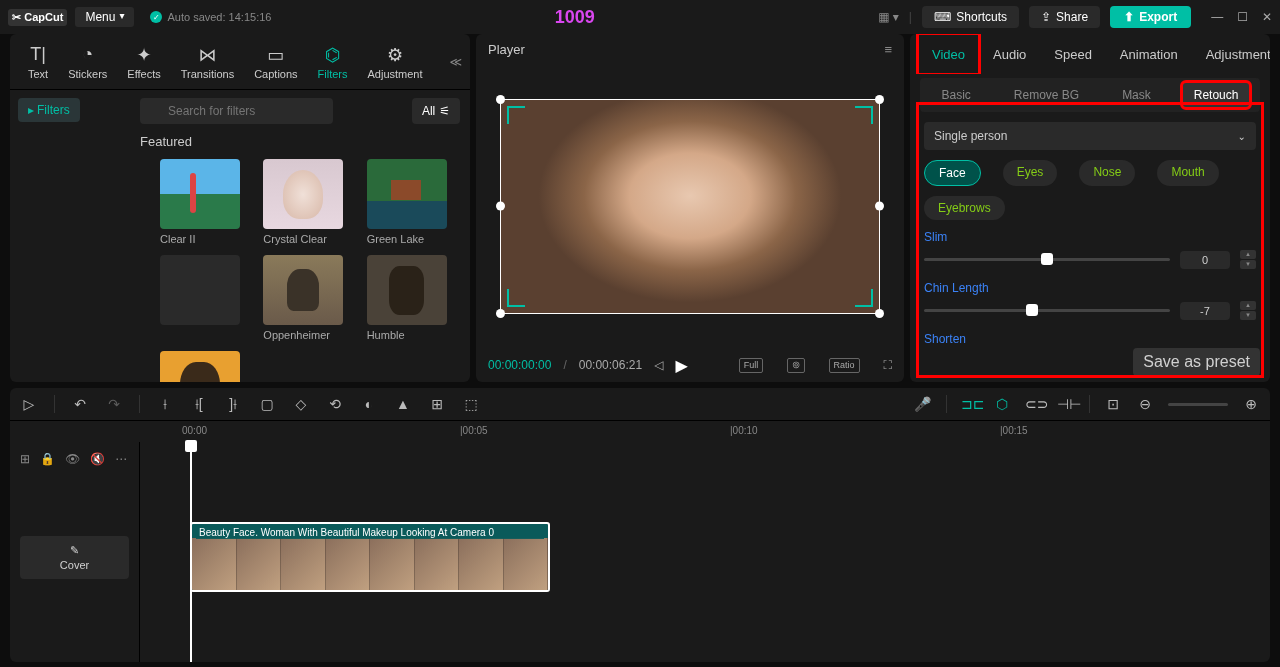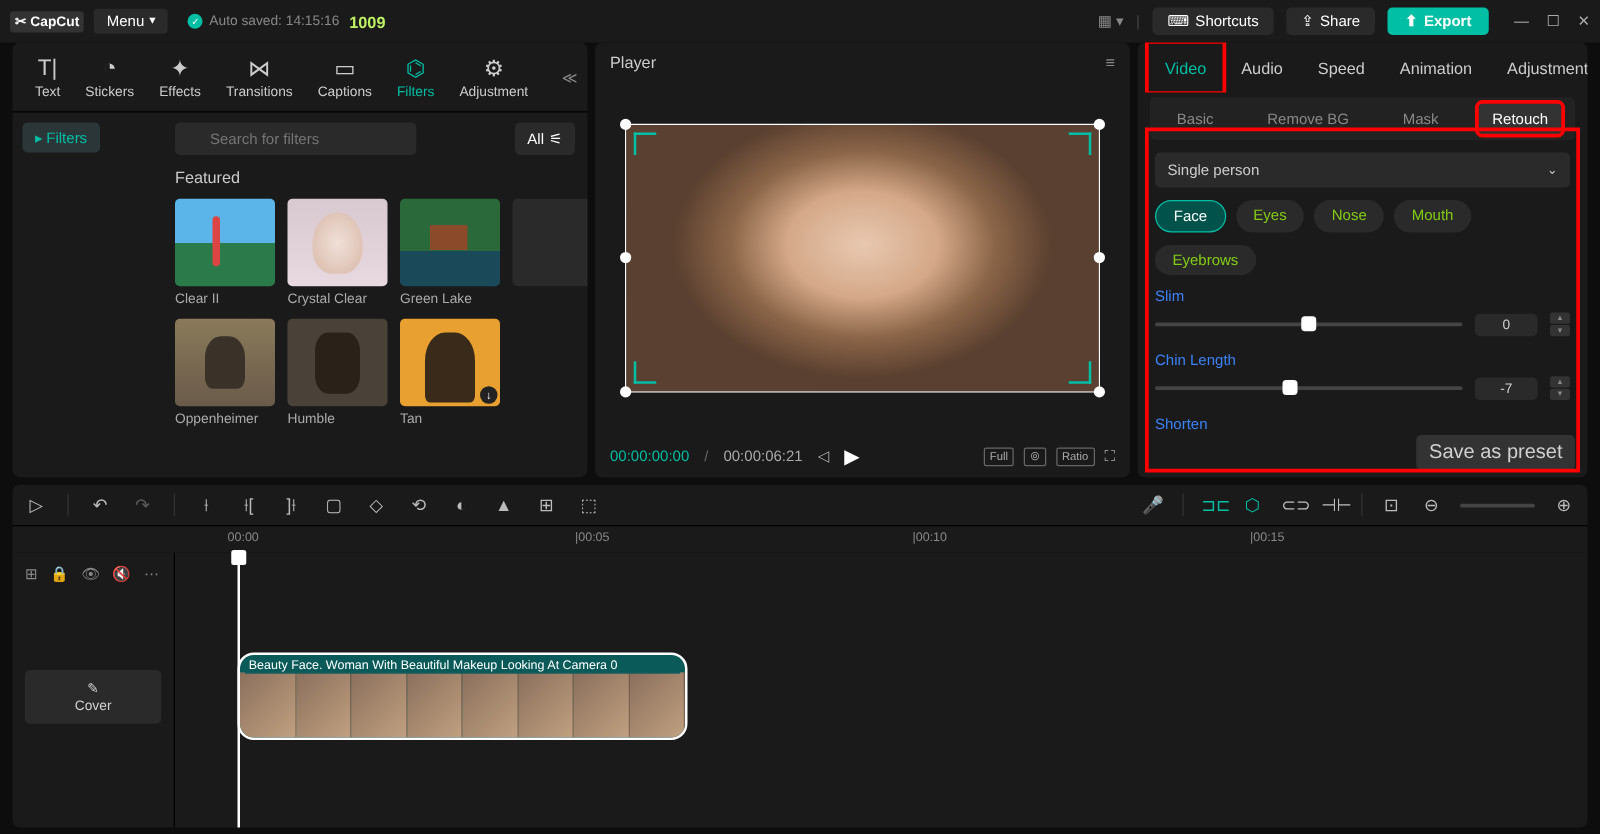--- a/index.html
+++ b/index.html
@@ -2,21 +2,21 @@
 <html><head>
 <meta charset="utf-8">
 <style>
 * { margin:0; padding:0; box-sizing:border-box; font-family:-apple-system,BlinkMacSystemFont,"Segoe UI",Arial,sans-serif; }
 body { background:#0d0d0d; color:#d0d0d0; font-size:12px; width:1280px; height:667px; overflow:hidden; }
 .titlebar { height:30px; background:#1a1a1a; display:flex; align-items:center; padding:17px 8px; gap:8px; }
 .logo { color:#fff; font-size:11px; font-weight:bold; padding:2px 4px; background:#333; border-radius:3px; }
 .menu-btn { background:#2a2a2a; color:#fff; padding:3px 10px; border-radius:3px; border:none; cursor:pointer; font-size:12px; display:flex; gap:4px; }
 .autosave { color:#888; font-size:11px; display:flex; align-items:center; gap:5px; margin-left:8px; }
 .autosave .dot { width:12px; height:12px; border-radius:50%; background:#00bfa5; display:flex; align-items:center; justify-content:center; color:#fff; font-size:8px; }
-.title-center { flex:1; text-align:left; color:#bef264; font-weight:bold; font-size:13px; }
+.title-center { flex:1; text-align:center; color:#d946ef; font-weight:bold; font-size:18px; }
 .titlebar-right { display:flex; align-items:center; gap:10px; }
 .btn-gray { background:#2a2a2a; color:#fff; padding:4px 12px; border-radius:4px; border:none; cursor:pointer; font-size:12px; display:flex; align-items:center; gap:5px; }
 .btn-export { background:#00bfa5; color:#fff; padding:4px 14px; border-radius:4px; border:none; cursor:pointer; font-size:12px; font-weight:bold; display:flex; align-items:center; gap:5px; }
 .win-controls { display:flex; gap:14px; margin-left:10px; color:#aaa; }
 .win-controls span { cursor:pointer; }
 .main-row { display:flex; height:348px; gap:6px; padding:0 10px; }
 .left-panel { width:460px; background:#1a1a1a; border-radius:6px; display:flex; flex-direction:column; }
 .left-tabs { display:flex; align-items:center; height:56px; border-bottom:1px solid #000; padding:0 8px; }
 .ltab { display:flex; flex-direction:column; align-items:center; gap:2px; padding:0 10px; cursor:pointer; color:#ccc; font-size:11px; }
 .ltab.active { color:#00bfa5; }
@@ -24,21 +24,21 @@
 .left-body { display:flex; flex:1; overflow:hidden; }
 .left-side { width:120px; padding:8px; }
 .filter-chip { background:#2a3638; color:#00bfa5; padding:5px 10px; border-radius:4px; font-size:12px; display:inline-flex; align-items:center; gap:3px; }
 .left-content { flex:1; padding:8px 10px; overflow:hidden; }
 .search-row { display:flex; gap:6px; margin-bottom:10px; }
 .search-box { flex:1; background:#2a2a2a; border:none; border-radius:4px; padding:6px 10px 6px 28px; color:#aaa; font-size:12px; position:relative; }
 .search-wrap { position:relative; flex:1; }
 .search-wrap .sico { position:absolute; left:8px; top:6px; color:#888; }
 .all-btn { background:#2a2a2a; color:#fff; padding:5px 10px; border-radius:4px; border:none; font-size:12px; display:flex; align-items:center; gap:4px; cursor:pointer; }
 .section-title { color:#ccc; font-size:13px; margin:6px 0 10px; }
-.thumb-grid { display:grid; grid-template-columns:repeat(4,1fr); gap:10px; }
+.thumb-grid { display:grid; grid-template-columns:repeat(3,1fr); gap:10px;margin-left:20px; }
 .thumb { display:flex; flex-direction:column; gap:4px; }
 .thumb-img { width:80px; height:70px; border-radius:4px; background:#333; position:relative; overflow:hidden; }
 .thumb-label { font-size:11px; color:#aaa; }
 .player-panel { flex:1; background:#1a1a1a; border-radius:6px; display:flex; flex-direction:column; }
 .player-head { height:30px; display:flex; align-items:center; padding:0 12px; color:#ccc; font-size:13px; justify-content:space-between; }
 .player-canvas { flex:1; display:flex; align-items:center; justify-content:center; position:relative; }
 .video-frame { width:380px; height:215px; background:linear-gradient(135deg,#8b6f5c,#d4b89a 40%,#c0a080); position:relative; border:1px solid #fff; }
 .corner { position:absolute; width:18px; height:18px; border:2px solid #00bfa5; }
 .corner.tl { top:6px; left:6px; border-right:none; border-bottom:none; }
 .corner.tr { top:6px; right:6px; border-left:none; border-bottom:none; }
@@ -47,33 +47,33 @@
 .handle { position:absolute; width:9px; height:9px; background:#fff; border-radius:50%; }
 .handle.l { left:-5px; top:50%; transform:translateY(-50%); }
 .handle.r { right:-5px; top:50%; transform:translateY(-50%); }
 .handle.tl2 { left:-5px; top:-5px; }
 .handle.tr2 { right:-5px; top:-5px; }
 .handle.bl2 { left:-5px; bottom:-5px; }
 .handle.br2 { right:-5px; bottom:-5px; }
 .player-controls { height:34px; display:flex; align-items:center; padding:0 12px; gap:12px; }
 .time-cur { color:#00bfa5; font-size:12px; }
 .time-total { color:#aaa; font-size:12px; }
-.pc-right { margin-left:auto; display:flex; gap:8px; }
+.pc-right { margin-left:auto; display:flex; gap:24px; }
 .pc-box { border:1px solid #666; padding:1px 4px; font-size:9px; color:#aaa; border-radius:2px; cursor:pointer; }
 .right-panel { width:360px; background:#1a1a1a; border-radius:6px; display:flex; flex-direction:column; position:relative; }
 .rtabs { display:flex; height:40px; align-items:center; padding:0 8px; gap:0; overflow:hidden; }
 .rtab { padding:0 14px; height:40px; display:flex; align-items:center; cursor:pointer; font-size:13px; color:#ccc; white-space:nowrap; }
 .rtab.active { color:#00bfa5; }
 .highlight-red { outline:3px solid #ff0000; outline-offset:-1px; }
 .sub-tabs { display:flex; height:34px; align-items:center; justify-content:space-around; background:#222; margin:0 10px; border-radius:4px; }
 .sub-tab { color:#888; font-size:12px; cursor:pointer; padding:6px 12px; }
 .sub-tab.active { color:#fff; background:#333; border-radius:4px; }
 .rbody { padding:10px 14px; flex:1; overflow:hidden; position:relative; }
 .dropdown { background:#2a2a2a; color:#ccc; padding:7px 10px; border-radius:4px; font-size:12px; display:flex; justify-content:space-between; align-items:center; cursor:pointer; margin-bottom:10px; }
-.pill-row { display:flex; gap:8px; flex-wrap:wrap; margin-bottom:10px; }
+.pill-row { display:flex; gap:22px; flex-wrap:wrap; margin-bottom:10px; }
 .pill { background:#2a2a2a; padding:5px 14px; border-radius:14px; font-size:12px; cursor:pointer; color:#84cc16; }
 .pill.active { background:#00524a; color:#fff; border:1px solid #00bfa5; }
 .slider-row { margin-bottom:12px; }
 .slider-label { font-size:12px; color:#3b82f6; margin-bottom:6px; }
 .slider-ctrl { display:flex; align-items:center; gap:10px; }
 .slider-track { flex:1; height:3px; background:#444; border-radius:2px; position:relative; }
 .slider-thumb { position:absolute; width:12px; height:12px; background:#fff; border-radius:3px; top:-5px; transform:translateX(-50%); }
 .slider-val { background:#2a2a2a; width:50px; text-align:center; padding:3px 0; border-radius:4px; font-size:11px; }
 .spinner { width:16px; display:flex; flex-direction:column; gap:1px; }
 .spinner span { background:#333; height:9px; font-size:7px; text-align:center; color:#888; border-radius:2px; cursor:pointer; }
@@ -86,21 +86,21 @@
 .timeline-tools .right-tools { margin-left:auto; display:flex; gap:14px; align-items:center; }
 .timeline-ruler { height:22px; background:#1a1a1a; position:relative; border-top:1px solid #000; padding-left:180px; }
 .ruler-mark { position:absolute; font-size:10px; color:#888; top:4px; }
 .timeline-body { height:220px; background:#1a1a1a; border-radius:0 0 6px 6px; display:flex; }
 .timeline-left { width:130px; border-right:1px solid #000; display:flex; flex-direction:column; }
 .tl-icons { display:flex; gap:10px; padding:10px; color:#888; font-size:12px; }
 .cover-btn { margin:60px 10px 0; background:#2a2a2a; padding:8px; border-radius:4px; text-align:center; font-size:11px; cursor:pointer; display:flex; flex-direction:column; align-items:center; gap:2px; }
 .timeline-tracks { flex:1; position:relative; padding-left:50px; }
 .playhead { position:absolute; left:50px; top:0; bottom:0; width:2px; background:#fff; }
 .playhead::before { content:''; position:absolute; top:-2px; left:-5px; width:12px; height:12px; background:#fff; border-radius:2px; }
-.clip { position:absolute; top:80px; left:50px; width:360px; height:70px; background:#0a5a5a; border:2px solid #fff; border-radius:13px; overflow:hidden; }
+.clip { position:absolute; top:80px; left:50px; width:360px; height:70px; background:#0a5a5a; border:2px solid #fff; border-radius:3px; overflow:hidden; }
 .clip-title { position:absolute; top:2px; left:4px; right:4px; font-size:10px; color:#fff; background:rgba(10,90,90,0.9); padding:1px 3px; white-space:nowrap; overflow:hidden; }
 .clip-thumbs { display:flex; height:100%; padding-top:14px; }
 .clip-thumb { flex:1; background:linear-gradient(135deg,#8b6f5c,#c0a080); border-right:1px solid rgba(0,0,0,0.2); }
 .chev { font-size:10px; }
 .face-img { width:100%; height:100%; background:radial-gradient(ellipse 40% 50% at 50% 45%, #e8c8b0 0%, #d4a888 40%, #8b6548 70%, #5a4030 100%); position:relative; }
 .menu-ico { color:#888; cursor:pointer; }
 </style>
 </head>
 <body>
 

